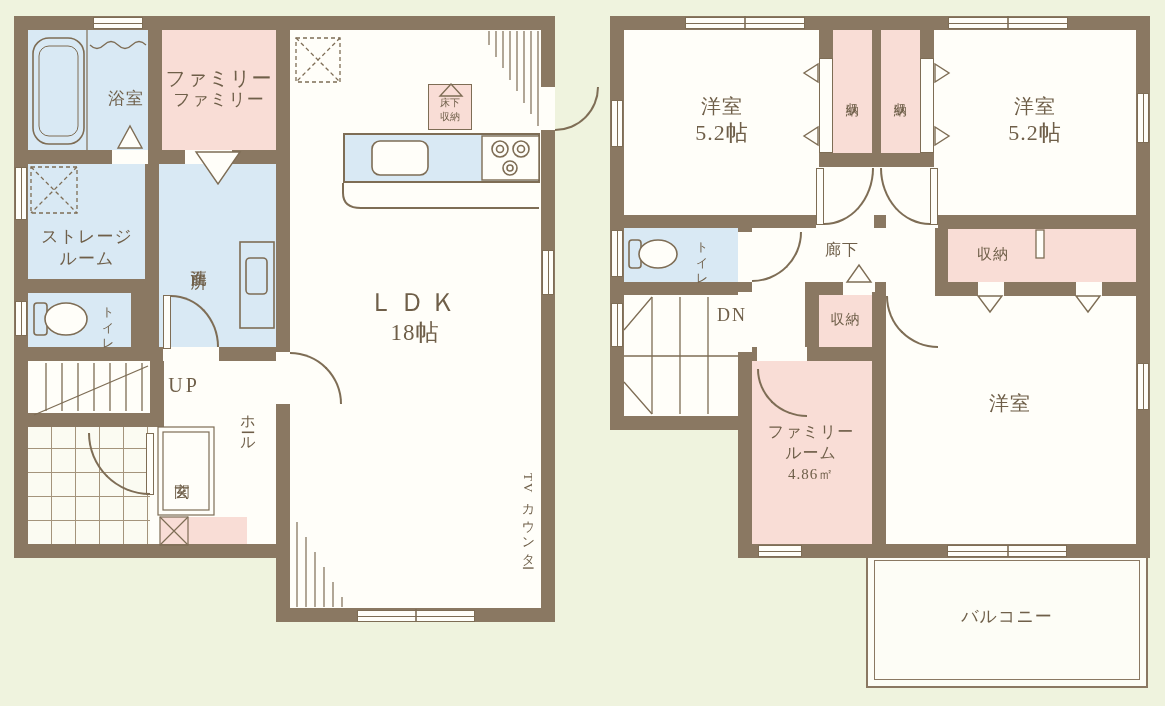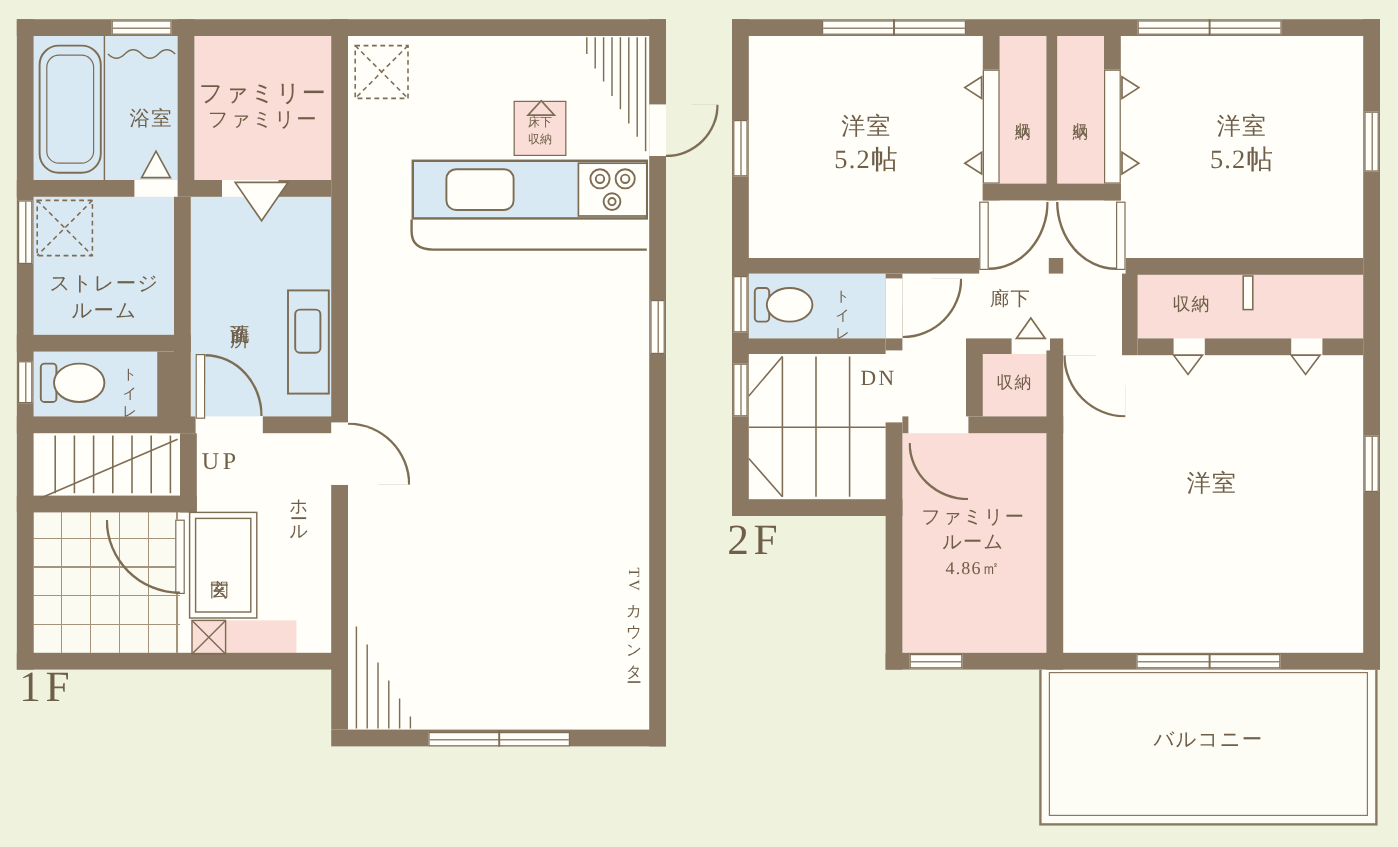--- a/index.html
+++ b/index.html
@@ -239,36 +239,36 @@
   <div class="lab" style="left:88px;top:88px;width:76px;height:22px;font-size:17px">浴室</div>
   <div class="lab" style="left:162px;top:68px;width:114px;height:20px;font-size:20px">ファミリー</div>
   <div class="lab" style="left:162px;top:90px;width:114px;height:20px;font-size:17px">ファミリー</div>
   <div class="lab" style="left:28px;top:226px;width:118px;height:22px;font-size:17px">ストレージ</div>
   <div class="lab" style="left:28px;top:248px;width:118px;height:22px;font-size:17px">ルーム</div>
   <div class="lab vlab" style="left:186px;top:212px;width:26px;height:96px;font-size:16px">洗面所</div>
   <div class="lab vlab" style="left:97px;top:294px;width:22px;height:54px;font-size:12px">トイレ</div>
   <div class="lab" style="left:160px;top:372px;width:48px;height:26px;font-size:20px;letter-spacing:3px">UP</div>
   <div class="lab vlab" style="left:236px;top:380px;width:24px;height:90px;font-size:15px">ホール</div>
   <div class="lab vlab" style="left:170px;top:436px;width:24px;height:74px;font-size:15px">玄関</div>
+  <div class="lab" style="left:340px;top:288px;width:150px;height:30px;font-size:26px;letter-spacing:5px">ＬＤＫ</div>
+  <div class="lab" style="left:340px;top:320px;width:150px;height:26px;font-size:23px">18帖</div>
   <div class="lab" style="left:428px;top:96px;width:44px;height:13px;font-size:10px;letter-spacing:0">床下</div>
   <div class="lab" style="left:428px;top:110px;width:44px;height:13px;font-size:10px;letter-spacing:0">収納</div>
   <div class="lab vlab" style="left:513px;top:432px;width:30px;height:172px;font-size:13px">TVカウンター</div>
-  <div class="lab floorlab" style="left:16px;top:552px;width:90px;height:42px">1F</div>
 
   <div class="lab" style="left:657px;top:94px;width:130px;height:24px;font-size:20px">洋室</div>
   <div class="lab" style="left:657px;top:120px;width:130px;height:26px;font-size:22px">5.2帖</div>
   <div class="lab" style="left:970px;top:94px;width:130px;height:24px;font-size:20px">洋室</div>
   <div class="lab" style="left:970px;top:120px;width:130px;height:26px;font-size:22px">5.2帖</div>
   <div class="lab" style="left:945px;top:390px;width:130px;height:26px;font-size:20px">洋室</div>
   <div class="lab vlab" style="left:840px;top:56px;width:24px;height:76px;font-size:13px">収納</div>
   <div class="lab vlab" style="left:888px;top:56px;width:24px;height:76px;font-size:13px">収納</div>
   <div class="lab vlab" style="left:692px;top:231px;width:20px;height:50px;font-size:12px">トイレ</div>
   <div class="lab" style="left:710px;top:304px;width:44px;height:24px;font-size:18px;letter-spacing:2px">DN</div>
   <div class="lab" style="left:810px;top:240px;width:64px;height:20px;font-size:16px">廊下</div>
   <div class="lab" style="left:819px;top:310px;width:53px;height:20px;font-size:14px">収納</div>
   <div class="lab" style="left:748px;top:422px;width:126px;height:20px;font-size:16px">ファミリー</div>
   <div class="lab" style="left:748px;top:443px;width:126px;height:20px;font-size:16px">ルーム</div>
   <div class="lab" style="left:748px;top:464px;width:126px;height:20px;font-size:15px">4.86㎡</div>
   <div class="lab" style="left:950px;top:243px;width:86px;height:22px;font-size:15px">収納</div>
   <div class="lab" style="left:940px;top:605px;width:134px;height:24px;font-size:17px">バルコニー</div>
-  <div class="lab floorlab" style="left:606px;top:430px;width:90px;height:42px">2F</div>
 
 </div>
 
 </body></html>

